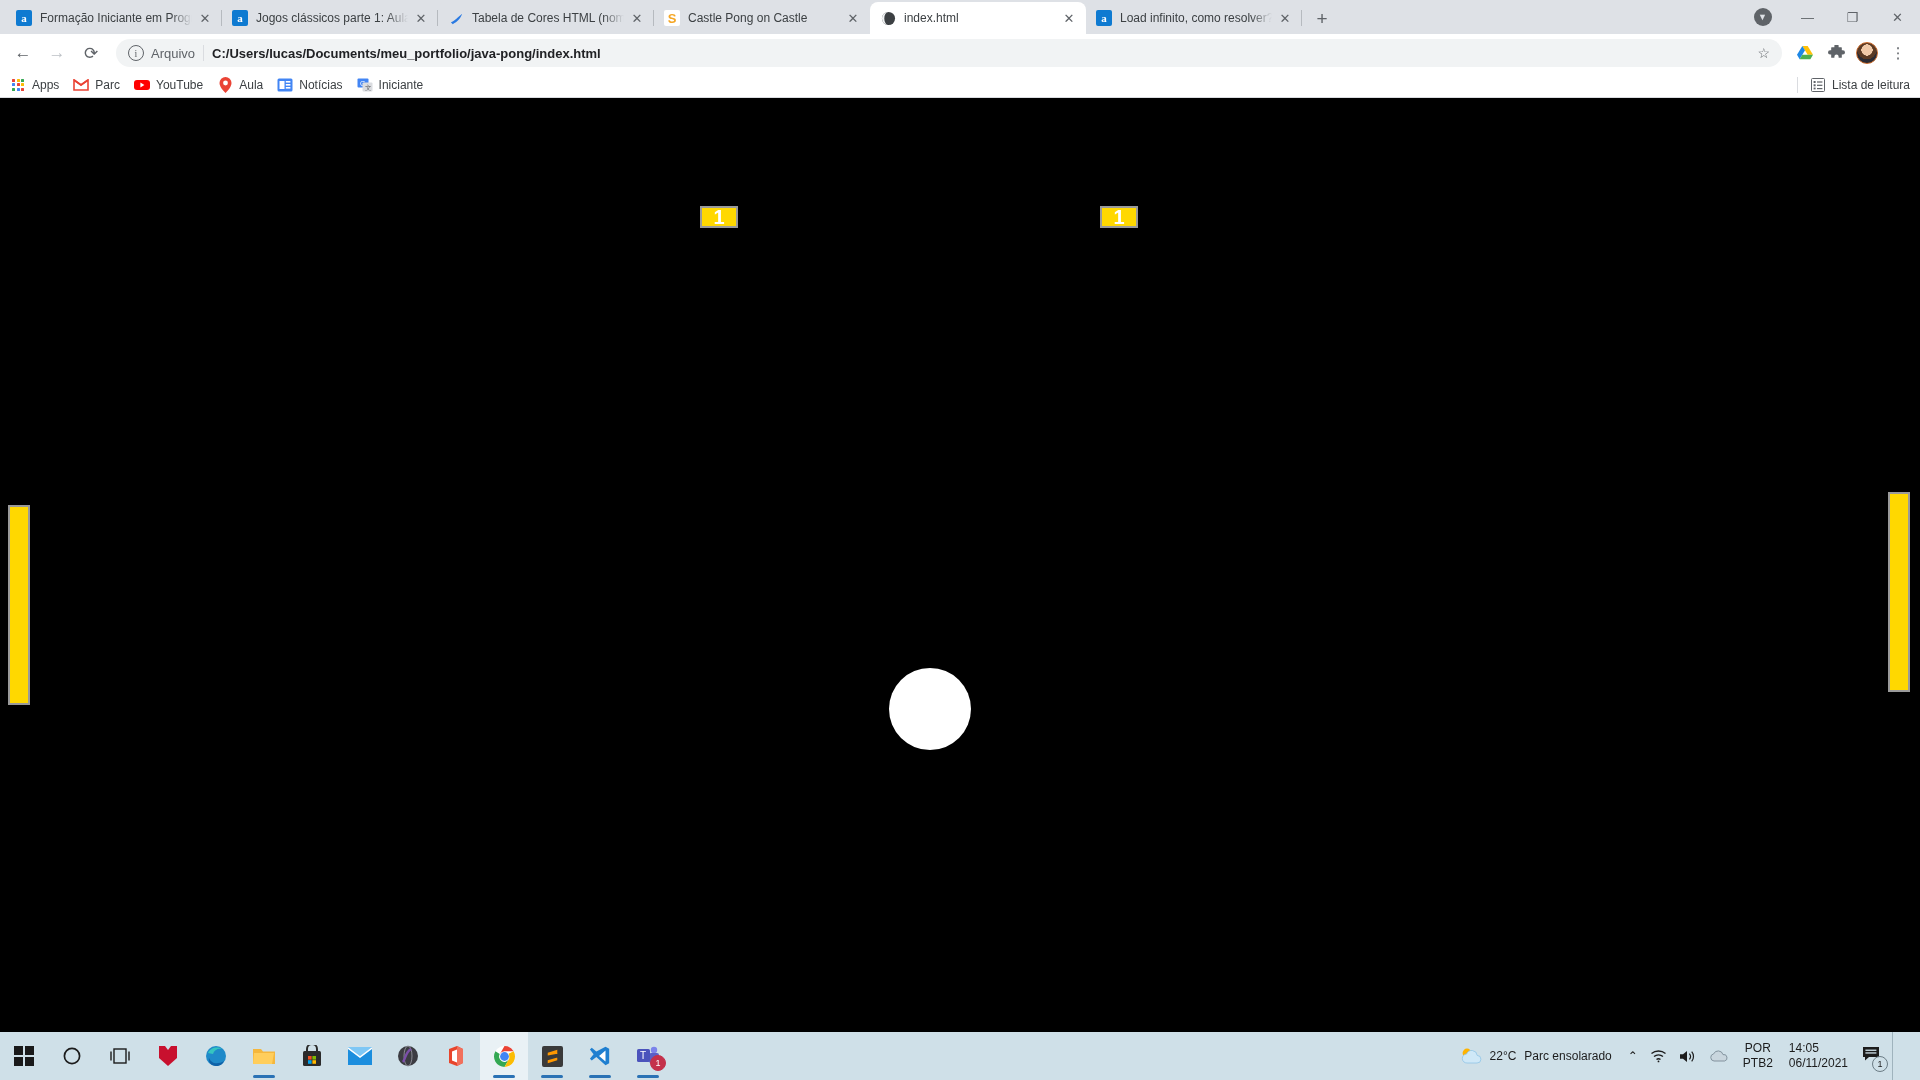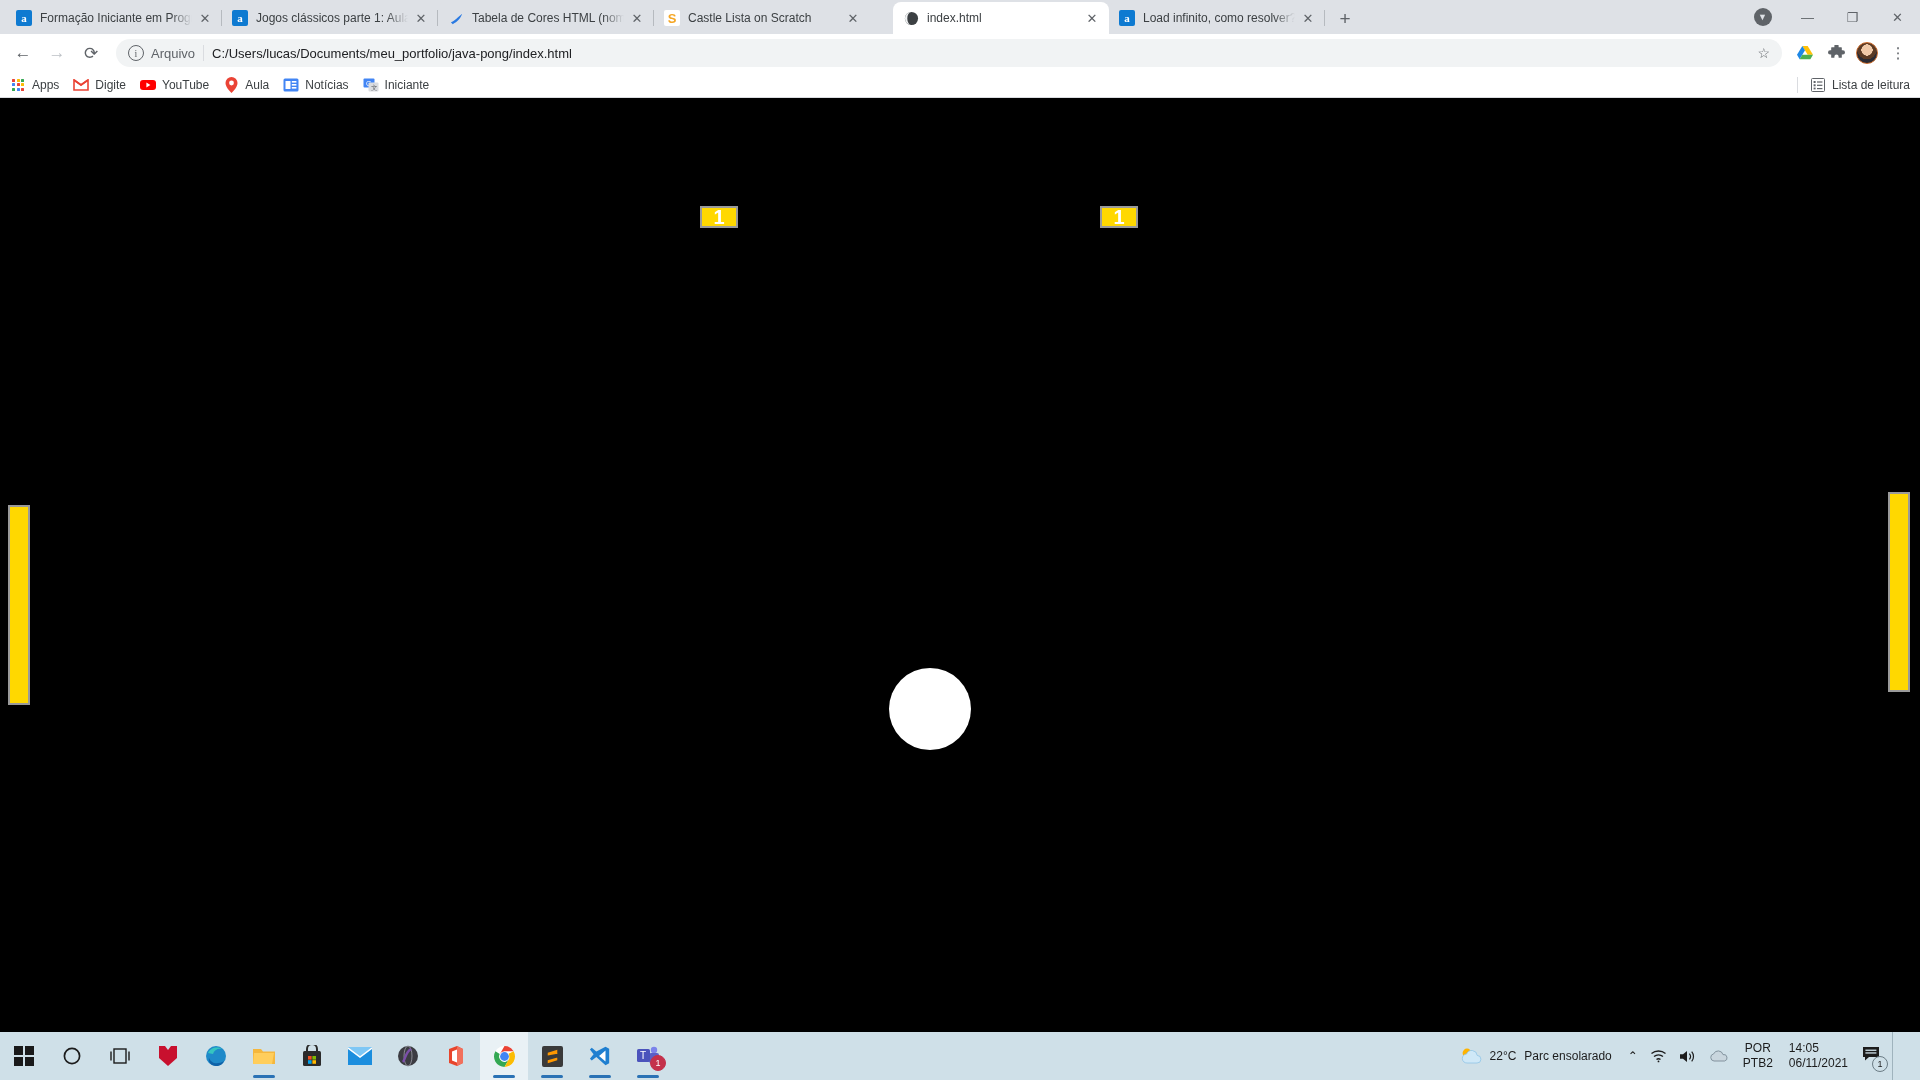--- a/index.html
+++ b/index.html
@@ -19,21 +19,21 @@
     padding-left:6px; position:relative; flex:0 0 34px;
   }
   .tab {
     height:32px; width:216px;
     display:flex; align-items:center;
     padding:0 8px 0 10px;
     background:#dee1e6; color:#3c4043;
     font-size:12px; position:relative;
     border-top-left-radius:8px; border-top-right-radius:8px;
   }
-  .tab.active { background:#ffffff;margin-left:23px; }
+  .tab.active { background:#ffffff; }
   .tab:not(.active)::after {
     content:""; position:absolute; right:0; top:8px;
     width:1px; height:16px; background:#b6babf;
   }
   .tab.active::after, .tab.preactive::after { display:none; }
   .tab-favicon {
     width:16px; height:16px; flex:0 0 16px; margin-right:8px;
     border-radius:2px; display:flex; align-items:center; justify-content:center;
     font-size:11px; font-weight:bold; color:#fff; overflow:hidden;
   }
@@ -86,21 +86,21 @@
     font-size:13px; color:#202124; min-width:0;
   }
   .omni-info {
     width:16px; height:16px; border:1.3px solid #5f6368; border-radius:50%;
     display:flex; align-items:center; justify-content:center;
     font-size:10px; color:#5f6368; margin-right:7px; flex:0 0 16px;
     font-family:"Liberation Serif", serif;
   }
   .omni-scheme { color:#5f6368; margin-right:8px; white-space:nowrap; }
   .omni-divider { width:1px; height:16px; background:#dadce0; margin-right:8px; flex:0 0 1px; }
-  .omni-url { white-space:nowrap; overflow:hidden; text-overflow:ellipsis; }
+  .omni-url { white-space:nowrap; overflow:hidden; text-overflow:ellipsis;font-weight:bold; }
   .omni-star { margin-left:auto; padding-left:10px; color:#5f6368; font-size:14px; }
   .tbicon {
     width:28px; height:28px; margin-left:3px;
     display:flex; align-items:center; justify-content:center;
     color:#5f6368; font-size:15px;
   }
   .avatar-img {
     width:22px; height:22px; border-radius:50%;
     background:radial-gradient(circle at 50% 35%, #f0c9a8 0 34%, #5b3a24 35% 56%, #2b2b33 57% 100%);
     border:1px solid #c96a2b;
@@ -195,21 +195,21 @@
         <svg width="15" height="15" viewBox="0 0 16 16">
             <path d="M2 12c4-1 7-5 12-9-2 6-6 9-10 11z" fill="#2a7ae2"></path>
           </svg>
       </span>
       <span class="tab-title">Tabela de Cores HTML (nome, he</span>
       <span class="tab-close">✕</span>
     </div>
 
     <div class="tab preactive">
       <span class="tab-favicon fav-scratch">S</span>
-      <span class="tab-title">Castle Lista on Scratch</span>
+      <span class="tab-title">Castle Pong on Castle</span>
       <span class="tab-close">✕</span>
     </div>
 
     <div class="tab active">
       <span class="tab-favicon fav-globe">
         <svg width="15" height="15" viewBox="0 0 16 16">
           <circle cx="8" cy="8" r="7" fill="#3c4043"></circle>
           <path d="M8 1a7 7 0 000 14A4.5 7 0 018 1z" fill="#f1f3f4"></path>
         </svg>
       </span>
@@ -284,21 +284,21 @@
       <span>Apps</span>
     </div>
 
     <div class="bm">
       <span class="bm-ico">
         <svg width="16" height="12" viewBox="0 0 16 12">
           <path d="M1 1l7 5 7-5v10H1z" fill="#fff" stroke="#ea4335" stroke-width="1.6"></path>
           <path d="M1 1l7 5 7-5" fill="none" stroke="#ea4335" stroke-width="1.6"></path>
         </svg>
       </span>
-      <span>Digite</span>
+      <span>Parc</span>
     </div>
 
     <div class="bm">
       <span class="bm-ico">
         <svg width="16" height="12" viewBox="0 0 16 12">
           <rect x="0" y="1" width="16" height="10" rx="3" fill="#ff0000"></rect>
           <path d="M6.4 3.6v4.8L10.4 6z" fill="#fff"></path>
         </svg>
       </span>
       <span>YouTube</span>

